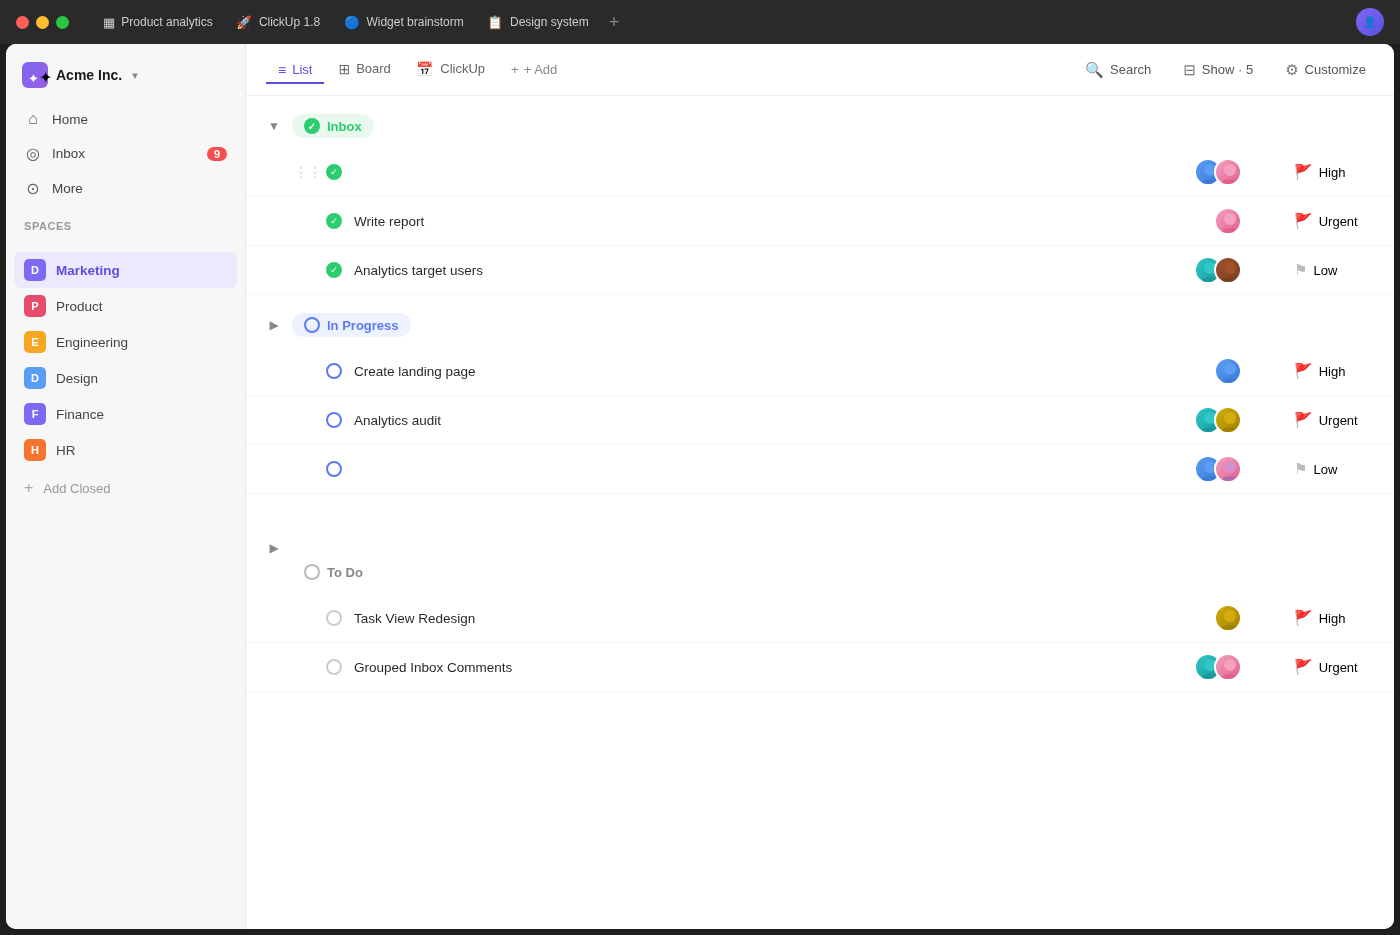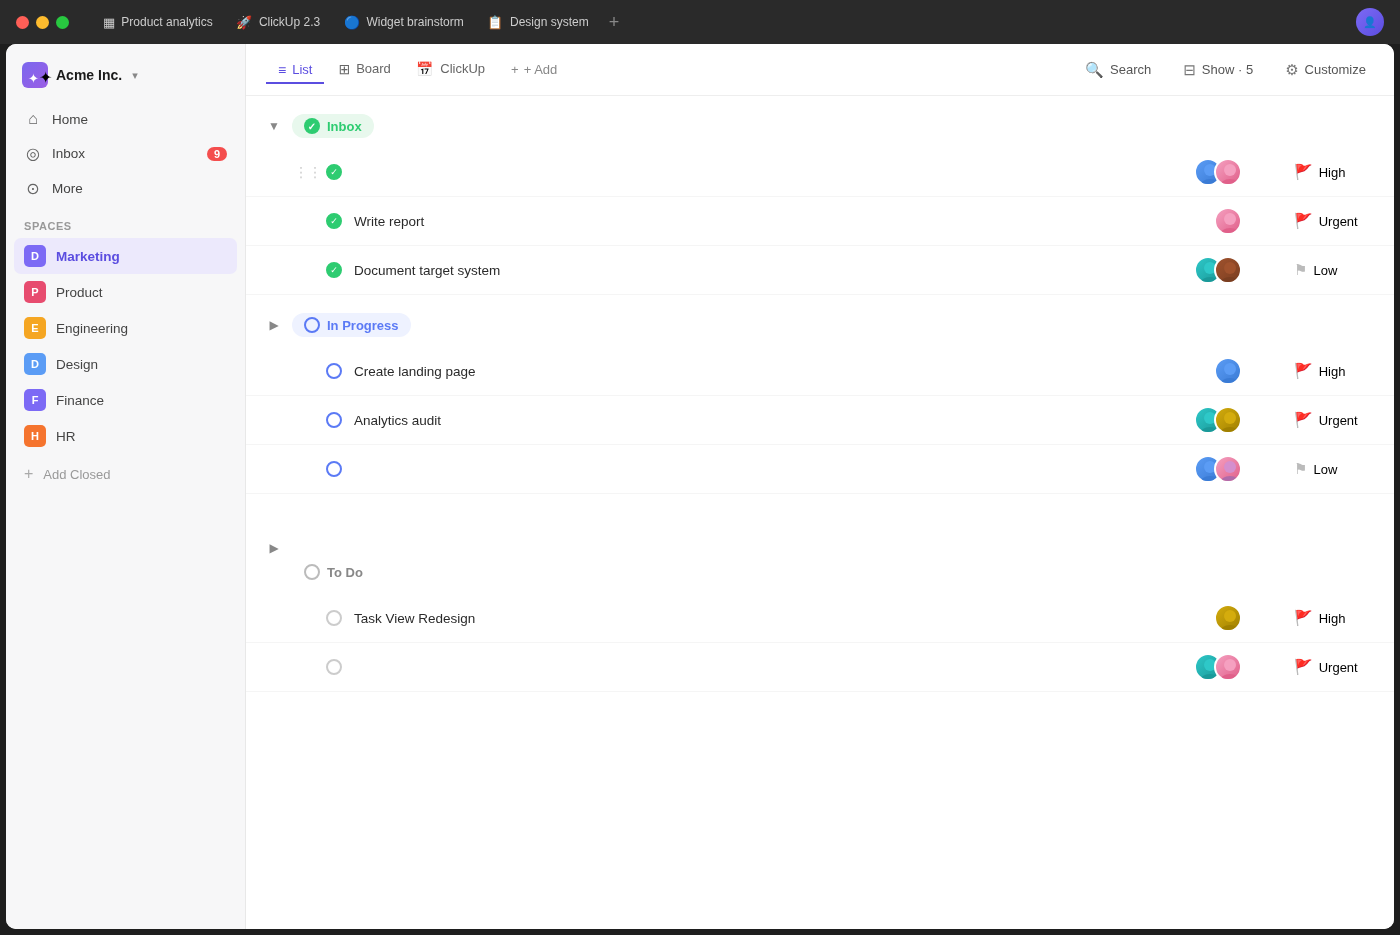--- a/index.html
+++ b/index.html
@@ -151,21 +151,21 @@
       border-radius: 10px;
       font-size: 11px;
       padding: 1px 7px;
       font-weight: 600;
     }
 
     .sidebar-section-label {
       font-size: 11px;
       color: #999;
       font-weight: 600;
-      padding: 14px 18px 6px;
+      padding: 14px 18px 20px;
       letter-spacing: 0.05em;
       text-transform: uppercase;
     }
 
     .space-item {
       display: flex;
       align-items: center;
       gap: 10px;
       padding: 7px 10px;
       border-radius: 7px;
@@ -433,21 +433,21 @@
     <div class="traffic-light tl-yellow"></div>
     <div class="traffic-light tl-green"></div>
   </div>
   <div class="tabs-bar">
     <div class="tab-item">
       <span class="tab-icon">▦</span>
       <span>Product analytics</span>
     </div>
     <div class="tab-item">
       <span class="tab-icon">🚀</span>
-      <span>ClickUp 2.3</span>
+      <span>ClickUp 1.8</span>
     </div>
     <div class="tab-item">
       <span class="tab-icon">🔵</span>
       <span>Widget brainstorm</span>
     </div>
     <div class="tab-item">
       <span class="tab-icon">📋</span>
       <span>Design system</span>
     </div>
     <span class="titlebar-add">+</span>
@@ -607,21 +607,21 @@
           <span class="priority-flag flag-red">🚩</span>
           <span>Urgent</span>
         </div>
       </div>
 
       <div class="task-row">
         <span class="task-drag" style="visibility:hidden">⋮⋮</span>
         <div class="task-checkbox checked-green">
           <span style="color:white;font-size:9px;">✓</span>
         </div>
-        <span class="task-name">Document target system</span>
+        <span class="task-name">Analytics target users</span>
         <div class="task-assignees">
           <div class="assignee-avatar av-teal">
             <svg width="28" height="28" viewBox="0 0 28 28">
                 <circle cx="14" cy="10" r="6" fill="#2ec8c8"></circle>
                 <ellipse cx="14" cy="26" rx="10" ry="7" fill="#1a9999"></ellipse>
               </svg>
           </div>
           <div class="assignee-avatar av-brown">
             <svg width="28" height="28" viewBox="0 0 28 28">
                 <circle cx="14" cy="10" r="6" fill="#a0522d"></circle>
@@ -730,20 +730,21 @@
         </div>
         <div class="task-priority">
           <span class="priority-flag flag-orange">🚩</span>
           <span>High</span>
         </div>
       </div>
 
       <div class="task-row">
         <span class="task-drag" style="visibility:hidden">⋮⋮</span>
         <div class="task-checkbox circle-gray"></div>
+        <span class="task-name">Grouped Inbox Comments</span>
         <div class="task-assignees">
           <div class="assignee-avatar av-teal">
             <svg width="28" height="28" viewBox="0 0 28 28">
                 <circle cx="14" cy="10" r="6" fill="#2ec8c8"></circle>
                 <ellipse cx="14" cy="26" rx="10" ry="7" fill="#1a9999"></ellipse>
               </svg>
           </div>
           <div class="assignee-avatar av-pink">
             <svg width="28" height="28" viewBox="0 0 28 28">
                 <circle cx="14" cy="10" r="6" fill="#f5a0c0"></circle>

